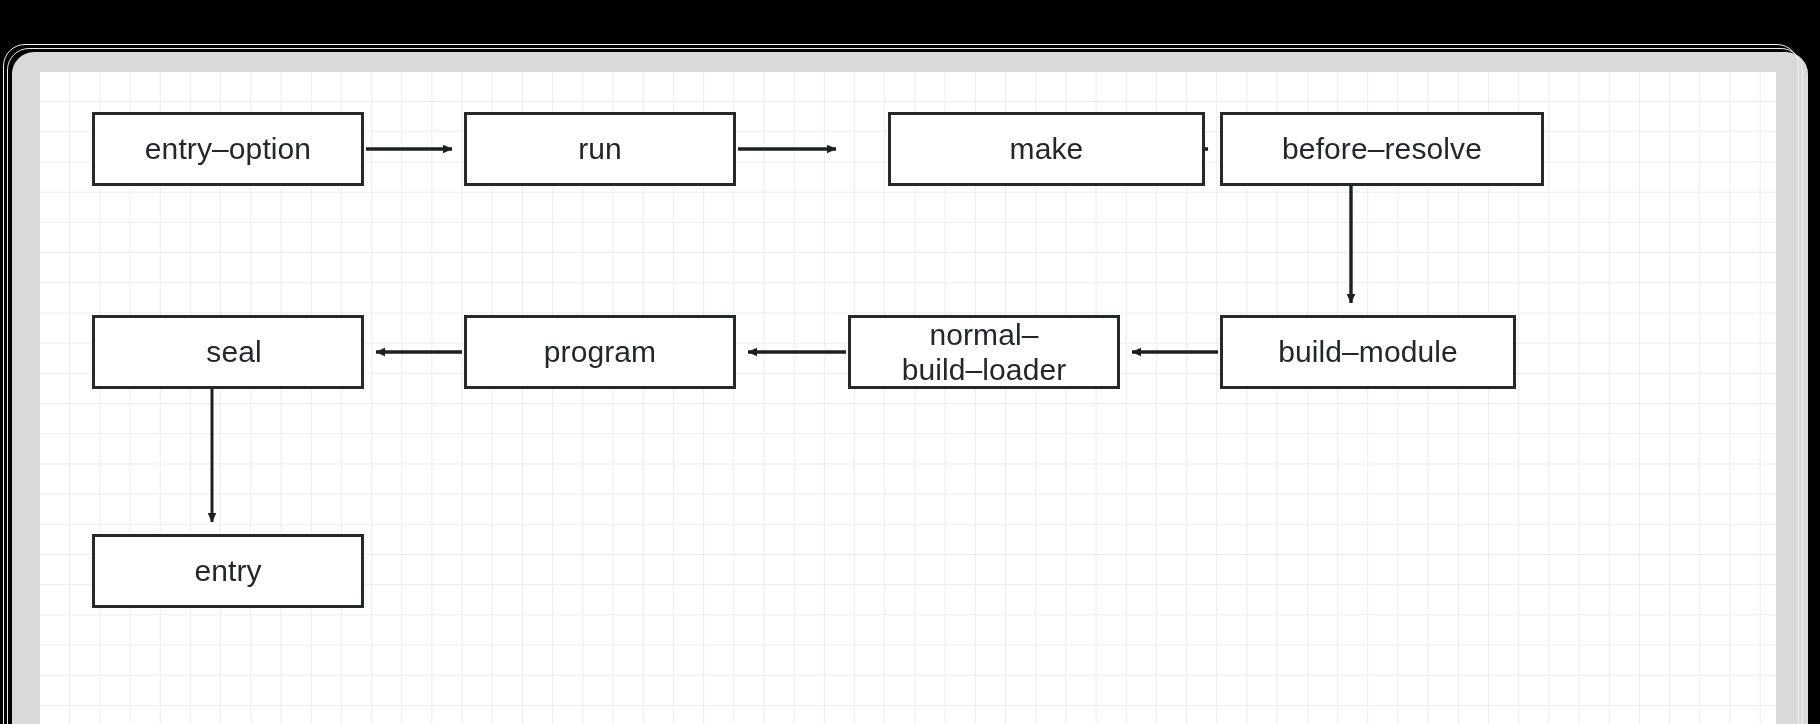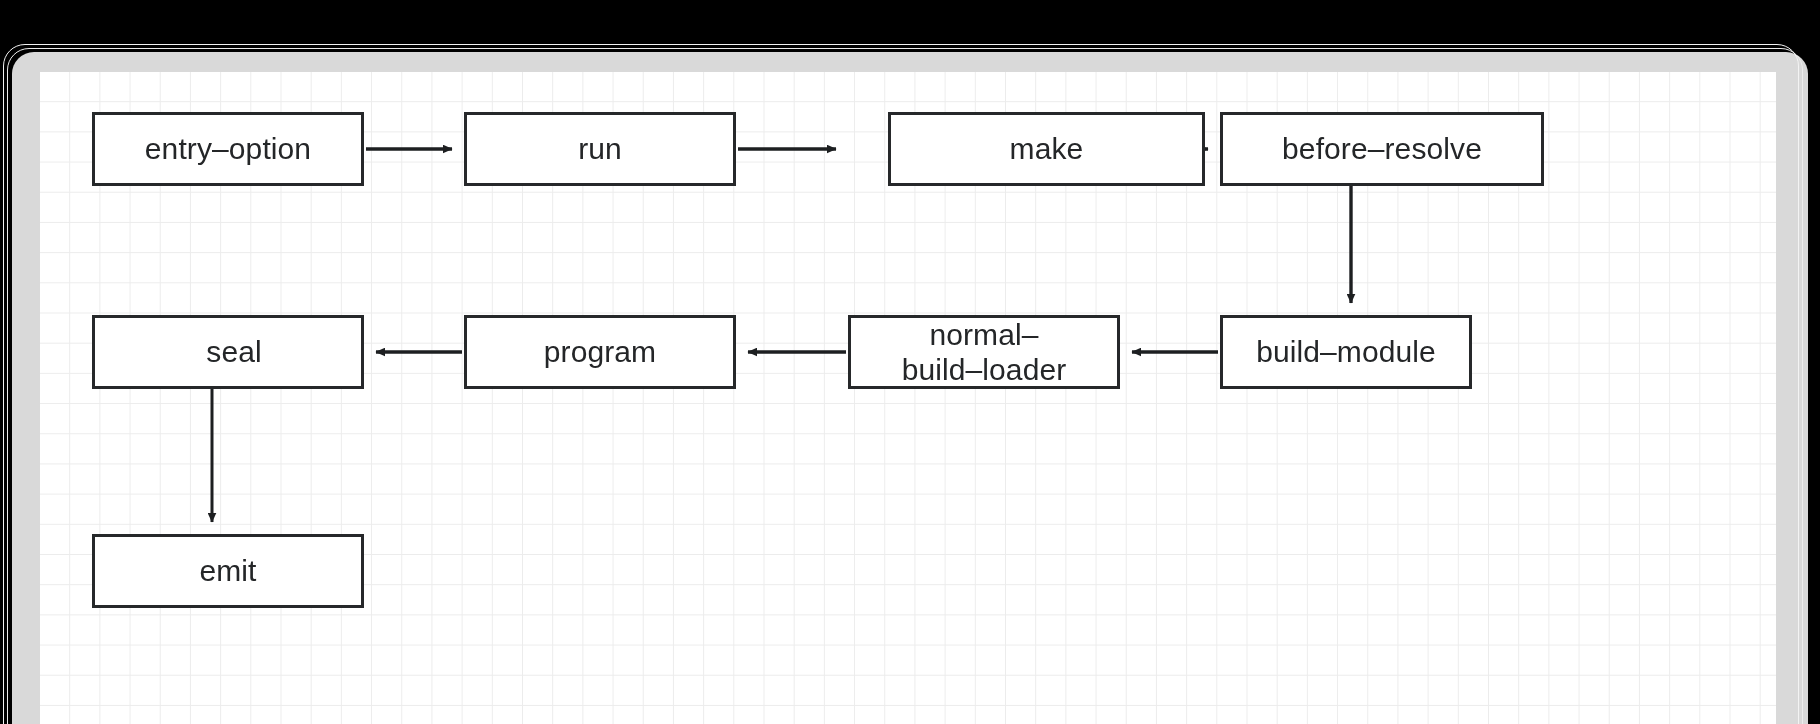--- a/index.html
+++ b/index.html
@@ -138,25 +138,25 @@
     </svg>
 
     <div class="node" style="left:52px;  top:40px;  width:272px; height:74px;">entry–option</div>
 
     <div class="node" style="left:424px; top:40px;  width:272px; height:74px;">run</div>
 
     <div class="node" style="left:848px; top:40px;  width:317px; height:74px;text-align:center;">make</div>
 
     <div class="node" style="left:1180px;top:40px;  width:324px; height:74px;">before–resolve</div>
 
-    <div class="node" style="left:1180px;top:243px; width:252px; height:74px;">build–module</div>
+    <div class="node" style="left:1180px;top:243px; width:296px; height:74px;">build–module</div>
 
     <div class="node" style="left:808px; top:243px; width:272px; height:74px;">normal–
 build–loader</div>
 
     <div class="node" style="left:424px; top:243px; width:272px; height:74px;">program</div>
 
     <div class="node" style="left:52px;  top:243px; width:272px; height:74px;padding-left:12px;">seal</div>
 
-    <div class="node" style="left:52px;  top:462px; width:272px; height:74px;">emit</div>
+    <div class="node" style="left:52px;  top:462px; width:272px; height:74px;">entry</div>
 
   </div>
 </div>
 
 </body></html>

